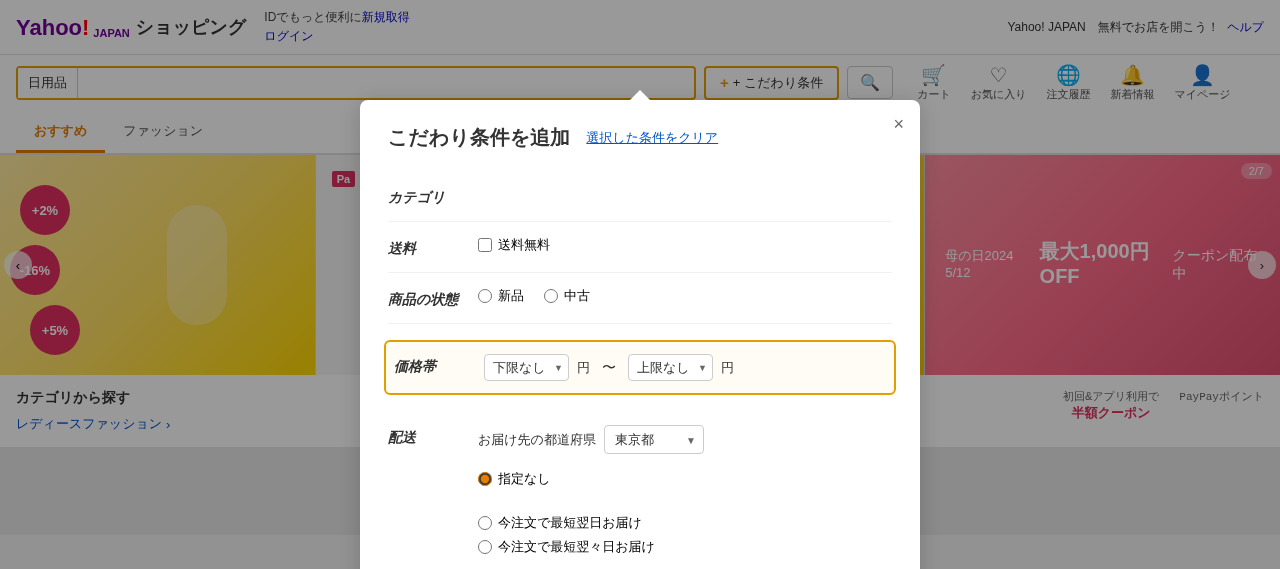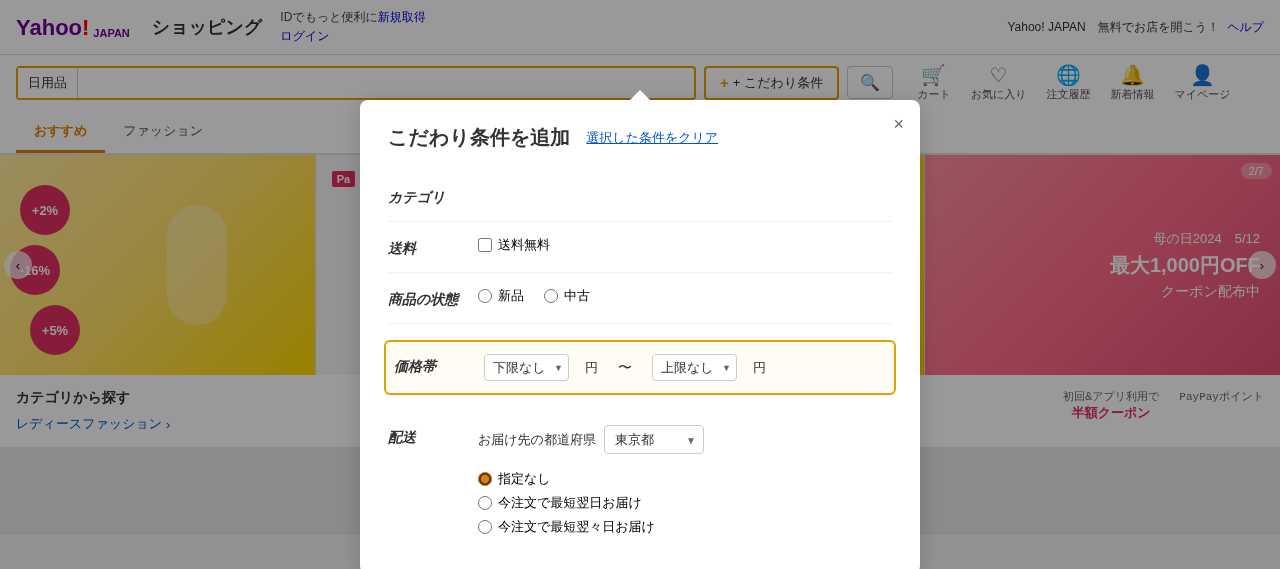--- a/index.html
+++ b/index.html
@@ -5,21 +5,21 @@
     * { box-sizing: border-box; margin: 0; padding: 0; }
     body { font-family: 'Meiryo', 'Hiragino Kaku Gothic Pro', sans-serif; font-size: 13px; background: #f4f4f4; overflow: hidden; }
 
     
     .header { background: #fff; padding: 8px 16px; display: flex; align-items: center; justify-content: space-between; border-bottom: 1px solid #e0e0e0; }
     .header-left { display: flex; align-items: center; gap: 10px; }
     .yahoo-logo { display: flex; align-items: flex-end; gap: 2px; }
     .yahoo-text { color: #720096; font-size: 22px; font-weight: bold; line-height: 1; }
     .yahoo-exclamation { color: #f00; font-size: 22px; font-weight: bold; line-height: 1; }
     .japan-text { color: #720096; font-size: 11px; font-weight: bold; }
-    .shopping-text { font-size: 18px; color: #333; font-weight: bold; margin-left: 20px; }
+    .shopping-text { font-size: 18px; color: #333; font-weight: bold; margin-left: 4px; }
     .header-links { font-size: 12px; color: #444; line-height: 1.6; margin-left: 8px; }
     .header-links a { color: #0000cc; text-decoration: none; }
     .header-right { display: flex; align-items: center; gap: 8px; font-size: 12px; color: #333; }
     .header-right a { color: #0000cc; text-decoration: none; }
 
     
     .search-bar-area { background: #fff; padding: 8px 16px 10px; display: flex; align-items: center; gap: 8px; }
     .search-container { display: flex; align-items: center; border: 2px solid #e2a000; border-radius: 4px; flex: 1; max-width: 680px; background: #fff; }
     .search-prefix { background: #fff; padding: 6px 10px; font-size: 13px; color: #333; border-right: 1px solid #ccc; white-space: nowrap; }
     .search-input { border: none; outline: none; flex: 1; padding: 6px 10px; font-size: 14px; color: #333; }
@@ -58,21 +58,21 @@
     .checkbox-row { display: flex; align-items: center; gap: 6px; cursor: pointer; }
     .checkbox-row input[type=checkbox] { width: 14px; height: 14px; cursor: pointer; }
 
     
     .radio-row { display: flex; align-items: center; gap: 6px; cursor: pointer; margin-right: 12px; }
     .radio-row input[type=radio] { width: 14px; height: 14px; cursor: pointer; }
 
     
     .price-row { border: 2px solid #e2a000 !important; border-radius: 6px; margin: 16px -4px; padding: 12px 8px !important; background: #fffcf5; }
 
-    .price-group { display: flex; align-items: center; gap: 16px; }
+    .price-group { display: flex; align-items: center; gap: 8px; }
     .price-select { border: 1px solid #ccc; border-radius: 4px; padding: 5px 22px 5px 8px; font-size: 13px; color: #333; background: #fff; appearance: none; -webkit-appearance: none; cursor: pointer; min-width: 80px; }
     .price-select-wrapper { position: relative; display: inline-block; }
     .price-select-wrapper::after { content: '▼'; position: absolute; right: 6px; top: 50%; transform: translateY(-50%); font-size: 9px; color: #666; pointer-events: none; }
     .price-unit { font-size: 13px; color: #333; }
     .price-tilde { font-size: 14px; color: #333; margin: 0 4px; }
 
     
     .delivery-pref-row { display: flex; align-items: center; gap: 8px; margin-bottom: 8px; }
     .delivery-pref-label { font-size: 13px; color: #333; }
     .delivery-options { display: flex; flex-wrap: wrap; gap: 6px; }
@@ -150,21 +150,21 @@
         <span style="font-size:22px; margin-left:4px;">+</span>
       </div>
 
       <div style="flex:1; background:linear-gradient(135deg,#ffe066,#ffcc00); border-left:1px solid #ddd; position:relative; display:flex; flex-direction:column; align-items:flex-start; justify-content:center; padding:16px; overflow:hidden;">
         <div style="font-size:24px; font-weight:bold; color:#333;">4/</div>
         <div style="font-size:32px; font-weight:bold; color:#333;">ス</div>
         <div style="font-size:20px; font-weight:bold; color:#333;">事</div>
         <div style="position:absolute; bottom:6px; right:8px; font-size:11px; color:#666;">※仮</div>
       </div>
 
-      <div style="flex:1.1; background:linear-gradient(135deg,#ff8fa0,#ff6b8a,#e05070); border-left:1px solid #ddd; position:relative; display:flex; flex-direction:column; align-items:flex-end; justify-content:center; padding:20px; color:#fff;">
+      <div style="flex:1.1; background:linear-gradient(135deg,#ff8fa0,#ff6b8a,#e05070); border-left:1px solid #ddd; position:relative; display:flex; flex-direction:row; align-items:center; justify-content:center; padding:20px; color:#fff;">
         <div style="position:absolute; top:8px; right:8px; background:rgba(255,255,255,0.3); border-radius:10px; padding:2px 8px; font-size:11px;">2/7</div>
         <div style="font-size:13px; margin-bottom:4px;">母の日2024　5/12</div>
         <div style="font-size:20px; font-weight:bold; margin-bottom:4px;">最大1,000円OFF</div>
         <div style="font-size:14px;">クーポン配布中</div>
 
         <div style="position:absolute; right:4px; top:50%; transform:translateY(-50%); background:rgba(255,255,255,0.7); border-radius:50%; width:28px; height:28px; display:flex; align-items:center; justify-content:center; cursor:pointer; color:#333;">›</div>
       </div>
     </div>
 
     <div style="padding:14px 16px; background:#fff; display:flex; gap:20px; align-items:flex-start;">
@@ -272,21 +272,21 @@
                   <option>北海道</option>
                 </select>
               </div>
             </div>
 
             <div class="delivery-options">
               <label class="radio-row" style="width:100%;">
                 <input type="radio" name="delivery" value="any" checked="" style="accent-color: rgb(230, 126, 0);">
                 <span>指定なし</span>
               </label>
-              <label class="radio-row" style="width:100%;">
+              <label class="radio-row" style="width:100%;margin-top:20px;">
                 <input type="radio" name="delivery" value="next_day" style="">
                 <span>今注文で最短翌日お届け</span>
               </label>
               <label class="radio-row" style="width:100%;">
                 <input type="radio" name="delivery" value="two_day" style="">
                 <span>今注文で最短翌々日お届け</span>
               </label>
             </div>
           </div>
         </div>

